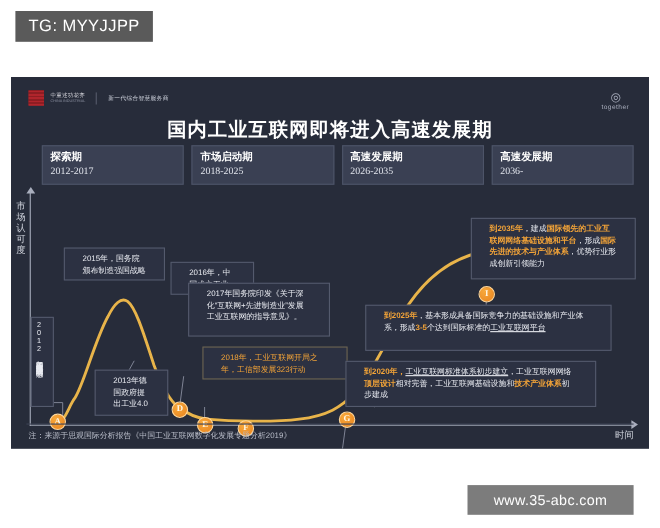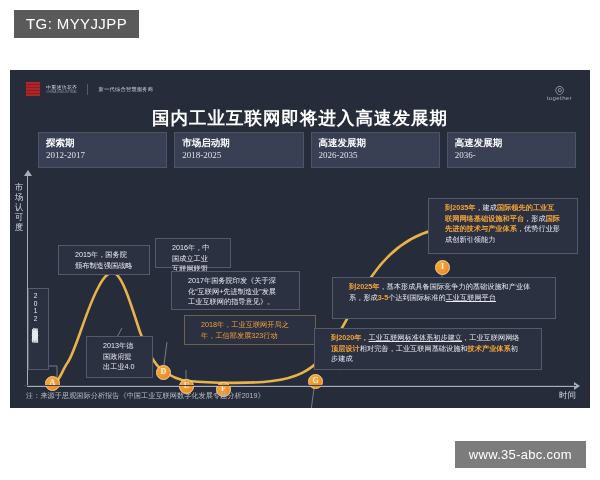--- a/index.html
+++ b/index.html
@@ -2,22 +2,22 @@
 <html><head>
 <meta charset="utf-8">
 <style>
   html,body{margin:0;padding:0;background:#ffffff;}
   body{width:600px;height:480px;position:relative;overflow:hidden;
        font-family:"Liberation Sans","DejaVu Sans",sans-serif;}
 
   
   .tg-chip{position:absolute;left:14px;top:10px;background:#5a5a5a;color:#fff;
            font-size:15px;padding:5px 12px 6px;letter-spacing:.4px;}
-  .url-chip{position:absolute;right:14px;bottom:12px;background:#7c7c7c;color:#fff;
-            font-size:13px;padding:6px 14px;letter-spacing:.3px;}
+  .url-chip{position:absolute;right:24px;bottom:12px;background:#7c7c7c;color:#fff;
+            font-size:13px;padding:6px 24px;letter-spacing:.3px;}
 
   
   .slide{position:absolute;left:10px;top:70px;width:580px;height:338px;
          background:#272c3a;overflow:hidden;}
 
   
   .brand{position:absolute;left:16px;top:12px;display:flex;align-items:center;gap:6px;}
   .brand-mark{width:14px;height:14px;background:
       repeating-linear-gradient(0deg,#b0252c 0 1.5px,#8e1d22 1.5px 3px),
       #a52127;}
@@ -167,29 +167,29 @@
   <div class="node" style="left:425px;top:190px;">I</div>
 
   <div class="box vert" style="left:18px;top:218px;width:21px;height:82px;">
     <div class="t">2012年美国通用电气首次提出工业互联网的概念</div>
   </div>
 
   <div class="box" style="left:76px;top:266px;width:67px;height:42px;">
     <div class="t">2013年德国政府提出工业4.0</div>
   </div>
 
-  <div class="box" style="left:48px;top:155px;width:92px;height:30px;margin-top:20px;">
+  <div class="box" style="left:48px;top:155px;width:92px;height:30px;">
     <div class="t">2015年，国务院颁布制造强国战略</div>
   </div>
 
   <div class="box" style="left:145px;top:168px;width:76px;height:30px;">
     <div class="t">2016年，中国成立工业互联网联盟</div>
   </div>
 
-  <div class="box" style="left:161px;top:201px;width:129px;height:39px;">
+  <div class="box" style="left:161px;top:187px;width:129px;height:49px;">
     <div class="t">2017年国务院印发《关于深化“互联网+先进制造业”发展工业互联网的指导意见》。</div>
   </div>
 
   <div class="box orange" style="left:174px;top:245px;width:132px;height:30px;">
     <div class="t">2018年，工业互联网开局之年，工信部发展323行动</div>
   </div>
 
   <div class="box" style="left:304px;top:258px;width:228px;height:42px;">
     <div class="t"><span class="hl">到2020年，</span><span class="ul">工业互联网标准体系初步建立</span><span>，工业互联网网络</span><span class="hl">顶层设计</span><span>相对完善，工业互联网基础设施和</span><span class="hl">技术产业体系</span><span>初步建成</span></div>
   </div>

